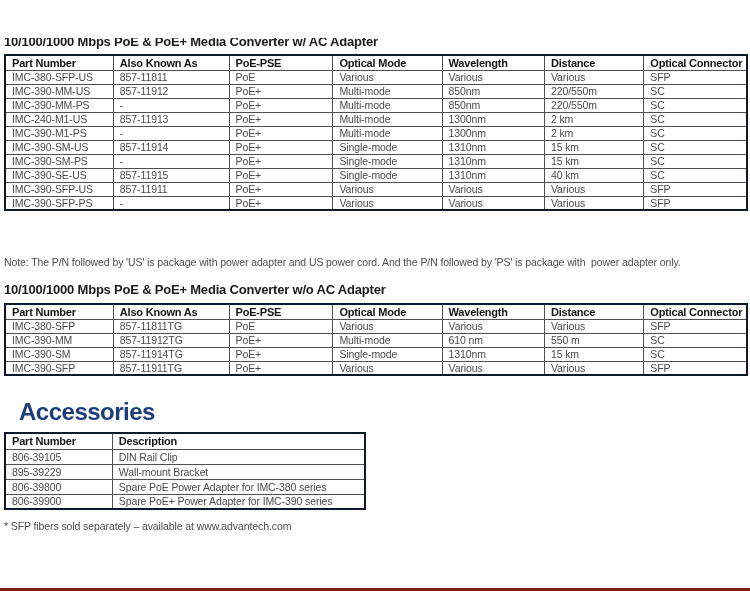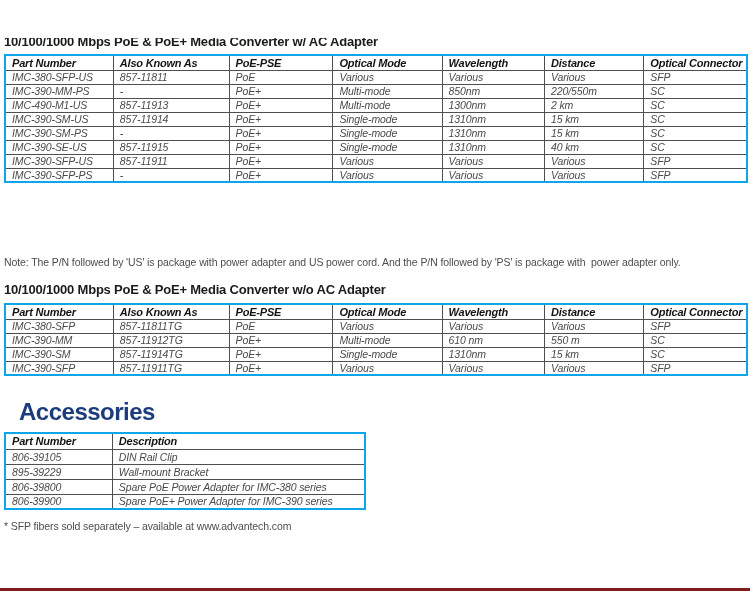--- a/index.html
+++ b/index.html
@@ -15,22 +15,21 @@
   .section-title {
     position:absolute; left:4px;
     font-size:13px; font-weight:bold; color:#1a1a1a;
     letter-spacing:-0.2px; white-space:nowrap;
   }
   #title1 { top:-4px; }
   #title2 { top:244px; }
   table.spec {
     position:absolute; left:4px;
     border-collapse:collapse; table-layout:fixed;
-    border:2px solid #0ea5e9;
-    font-style:italic;
+    border:2px solid #0f172a;
   }
   #table1 { top:16px;  width:744px; }
   #table2 { top:265px; width:744px; }
   #acc-table { top:394px; width:362px; }
   table.spec th, table.spec td {
     border:1px solid #4f4f4f;
     text-align:left; padding:0 2px 0 6px;
     overflow:hidden; white-space:nowrap;
   }
   table.spec th {
@@ -105,31 +104,49 @@
         <tr>
           <td>IMC-380-SFP-US</td>
           <td>857-11811</td>
           <td>PoE</td>
           <td>Various</td>
           <td>Various</td>
           <td>Various</td>
           <td>SFP</td>
         </tr>
         <tr>
+          <td>IMC-390-MM-US</td>
+          <td>857-11912</td>
+          <td>PoE+</td>
+          <td>Multi-mode</td>
+          <td>850nm</td>
+          <td>220/550m</td>
+          <td>SC</td>
+        </tr>
+        <tr>
           <td>IMC-390-MM-PS</td>
           <td>-</td>
           <td>PoE+</td>
           <td>Multi-mode</td>
           <td>850nm</td>
           <td>220/550m</td>
           <td>SC</td>
         </tr>
         <tr>
-          <td>IMC-490-M1-US</td>
+          <td>IMC-240-M1-US</td>
           <td>857-11913</td>
+          <td>PoE+</td>
+          <td>Multi-mode</td>
+          <td>1300nm</td>
+          <td>2 km</td>
+          <td>SC</td>
+        </tr>
+        <tr>
+          <td>IMC-390-M1-PS</td>
+          <td>-</td>
           <td>PoE+</td>
           <td>Multi-mode</td>
           <td>1300nm</td>
           <td>2 km</td>
           <td>SC</td>
         </tr>
         <tr>
           <td>IMC-390-SM-US</td>
           <td>857-11914</td>
           <td>PoE+</td>

